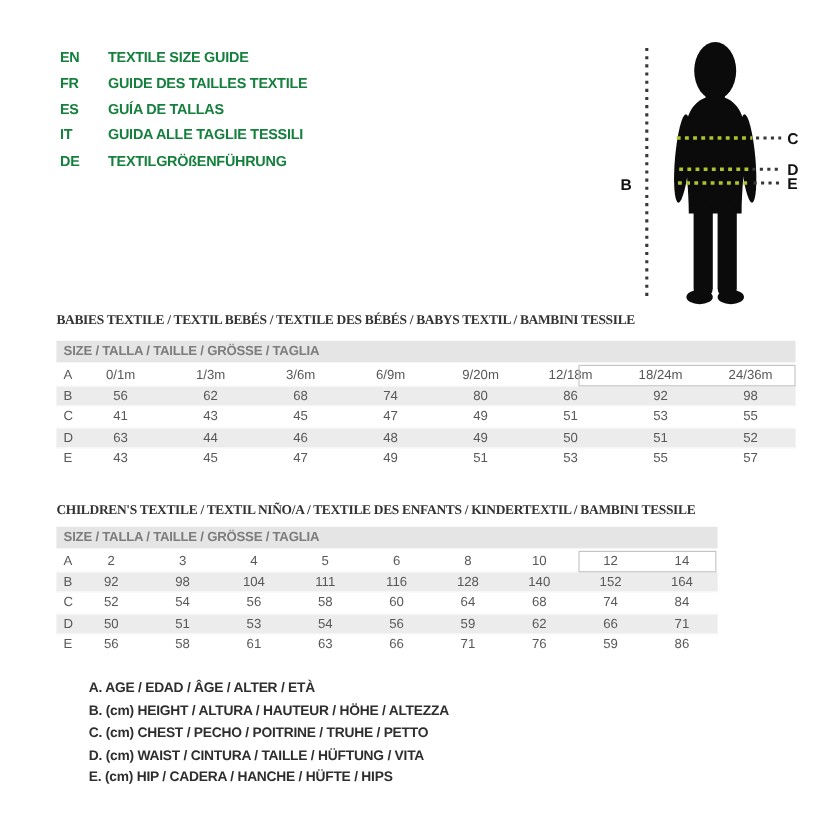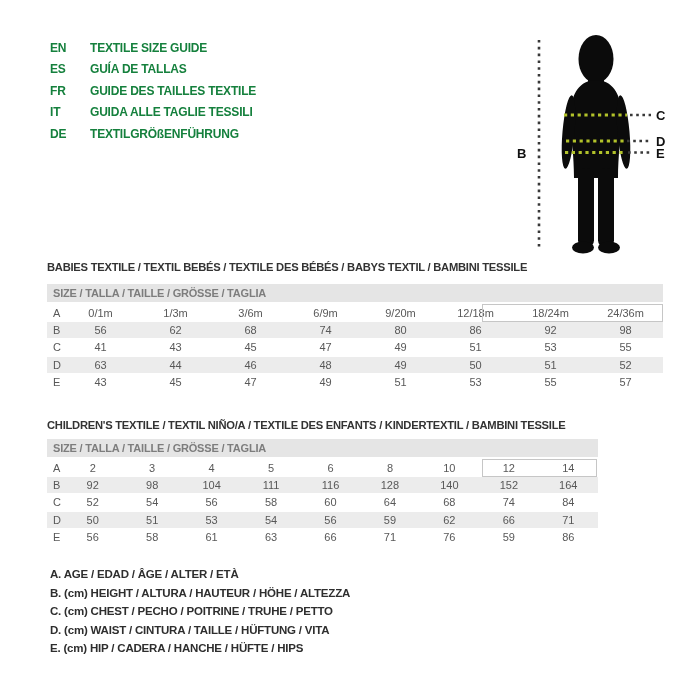--- a/index.html
+++ b/index.html
@@ -10,21 +10,21 @@
   .langs{position:absolute;left:50px;top:37px;}
   .lang-row{display:grid;grid-template-columns:40px auto;height:21.5px;align-items:center;}
   .lang-code,.lang-label{font-size:12px;font-weight:bold;color:#15803d;letter-spacing:-0.2px;white-space:nowrap;}
 
   
   .fig{position:absolute;left:500px;top:28px;width:200px;height:230px;}
   .fig text{font-size:13px;font-weight:bold;fill:#111;font-family:"Liberation Sans","DejaVu Sans",sans-serif;}
 
   
   .sec-title{position:absolute;left:47px;font-size:11.2px;font-weight:bold;color:#333;
-             letter-spacing:-0.25px;white-space:nowrap;}
+             letter-spacing:-0.25px;white-space:nowrap;font-family:Liberation Serif, serif;}
   .babies-title{top:261px;}
   .children-title{top:419px;}
 
   
   .ttable{position:absolute;left:47px;}
   .babies-table{top:284px;width:616px;}
   .children-table{top:439px;width:551px;}
   .size-bar{height:18px;line-height:18px;background:#e5e5e5;color:#7d7d7d;font-weight:bold;
             font-size:11px;padding-left:6px;letter-spacing:-0.2px;box-sizing:border-box;}
   .tbody{margin-top:2px;}
@@ -34,39 +34,39 @@
   .trow.stripe{background:#ececec;box-shadow:inset 0 1px 0 #fff,inset 0 -1px 0 #fff;}
   .tlabel{padding-left:6px;}
   .tcell{text-align:center;}
   .hl-box{position:absolute;top:20px;height:16px;border:1px solid #c6c6c6;background:transparent;pointer-events:none;}
   .babies-table .hl-box{left:435px;width:179px;}
   .children-table .hl-box{left:435px;width:113px;}
 
   
   .legend{position:absolute;left:50px;top:565px;}
   .legend-line{height:18.6px;line-height:18.6px;font-size:11.5px;font-weight:bold;color:#2e2e2e;
-               letter-spacing:-0.2px;white-space:nowrap;}
+               letter-spacing:-0.2px;white-space:nowrap;margin-left:24px;}
 </style>
 </head>
 <body>
 
 <div class="canvas">
 
   <div class="langs">
       <div class="lang-row">
         <span class="lang-code">EN</span>
         <span class="lang-label">TEXTILE SIZE GUIDE</span>
       </div>
       <div class="lang-row">
+        <span class="lang-code">FR</span>
+        <span class="lang-label">GUIDE DES TAILLES TEXTILE</span>
+      </div>
+      <div class="lang-row">
         <span class="lang-code">ES</span>
         <span class="lang-label">GUÍA DE TALLAS</span>
-      </div>
-      <div class="lang-row">
-        <span class="lang-code">FR</span>
-        <span class="lang-label">GUIDE DES TAILLES TEXTILE</span>
       </div>
       <div class="lang-row">
         <span class="lang-code">IT</span>
         <span class="lang-label">GUIDA ALLE TAGLIE TESSILI</span>
       </div>
       <div class="lang-row">
         <span class="lang-code">DE</span>
         <span class="lang-label">TEXTILGRÖßENFÜHRUNG</span>
       </div>
     </div>

